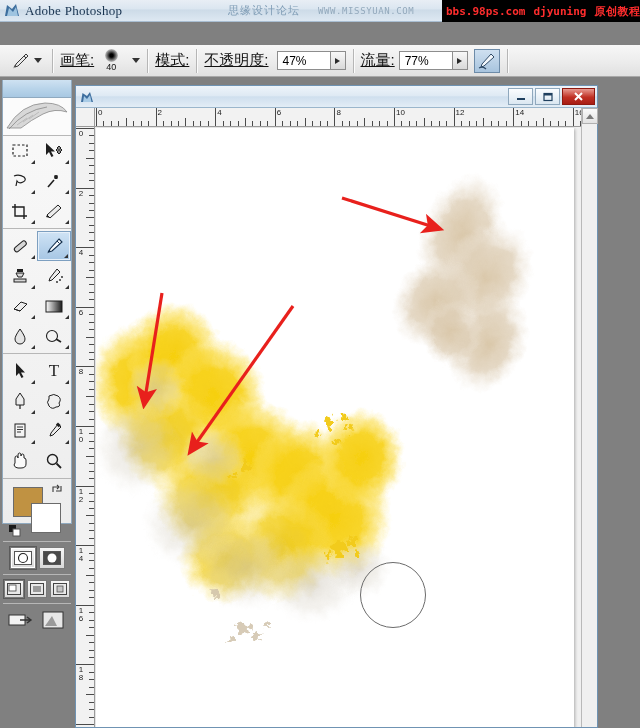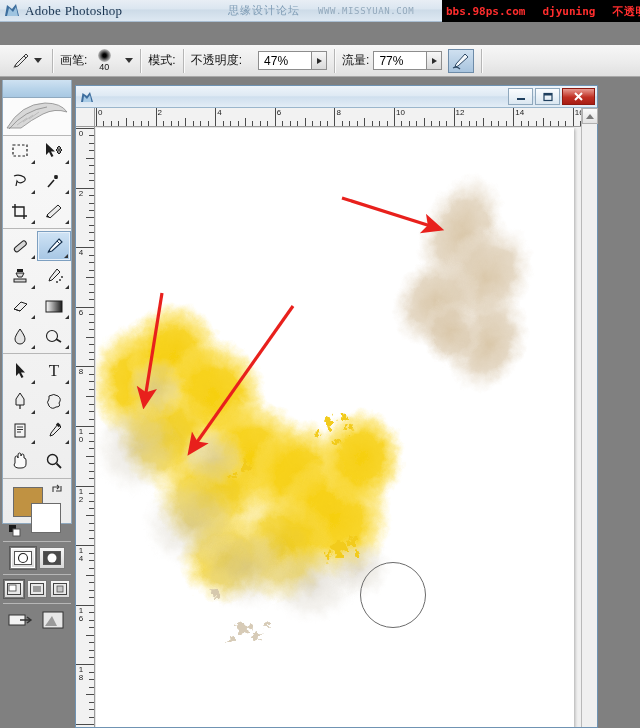--- a/index.html
+++ b/index.html
@@ -38,21 +38,21 @@
     font-size: 11px; color: #7f9cb5; letter-spacing: 1px;
     white-space: nowrap;
   }
   .watermark-url {
     position: absolute; left: 318px; top: 6px;
     font-size: 9px; color: #93a9bc; letter-spacing: .6px;
     white-space: nowrap; font-family: "DejaVu Sans Mono", monospace;
   }
   .black-strip {
     position: absolute; right: 0; top: 0; width: 198px; height: 22px;
-    background: #000; display: flex; align-items: center; gap: 17px;
+    background: #000; display: flex; align-items: center; gap: 8px;
     padding-left: 4px;
   }
   .red-mark {
     font-size: 11px; color: #ff2d2d; white-space: nowrap;
     font-family: "DejaVu Sans Mono", monospace; font-weight: bold;
   }
   .red-mark.cn { font-family: "Liberation Sans", sans-serif; letter-spacing: .5px; }
 
   
   .menubar {
@@ -78,21 +78,21 @@
     margin: 0 7px; box-shadow: 1px 0 0 #fbfbfb;
   }
   .tool-preset {
     display: flex; align-items: center; gap: 3px; padding: 1px 3px;
   }
   .brush-tool-icon { width: 22px; height: 20px; position: relative; }
   .caret {
     width: 0; height: 0; border-left: 4px solid transparent;
     border-right: 4px solid transparent; border-top: 5px solid #333;
   }
-  .opt-label { font-size: 12px; color: #111; white-space: nowrap; }
+  .opt-label { font-size: 15px; color: #111; white-space: nowrap; text-decoration: underline; }
   .brush-thumb-wrap {
     display: flex; flex-direction: column; align-items: center;
     width: 30px; margin: 0 2px;
   }
   .brush-dot {
     width: 13px; height: 13px; border-radius: 50%;
     background: radial-gradient(circle at 50% 50%, #000 18%, #5a5a5a 42%, #c8c8c8 72%, #f2f2f2 94%);
     margin-top: -1px;
   }
   .brush-size-num { font-size: 9px; color: #111; line-height: 9px; margin-top: 1px; }
@@ -272,21 +272,21 @@
         <path d="M1 13 L3 2 L8 6 L12 1 L15 13 Z" fill="#3d6e9e"></path>
         <path d="M3 13 L5 5 L9 9 L12 4 L14 13 Z" fill="#9fc4e0"></path>
       </svg>
     </div>
     <div class="app-title">Adobe Photoshop</div>
     <div class="watermark-cn">思缘设计论坛</div>
     <div class="watermark-url">WWW.MISSYUAN.COM</div>
     <div class="black-strip">
       <span class="red-mark">bbs.98ps.com</span>
       <span class="red-mark">djyuning</span>
-      <span class="red-mark cn">不透明度</span>
+      <span class="red-mark cn">原创教程</span>
     </div>
   </div>
 
 
   <div class="optionsbar">
     <div class="tool-preset">
       <span class="brush-tool-icon">
         <svg width="22" height="20" viewBox="0 0 22 20">
           <path d="M17 3 L19 5 L9 15 L6 16 L7 13 Z" fill="#e9e9e9" stroke="#3a3a3a" stroke-width="1"></path>
           <path d="M6 16 L7 13 L5 15 L4.5 17.5 Z" fill="#555"></path>
@@ -304,21 +304,21 @@
     </div>
     <span class="caret" style="margin-left:4px"></span>
 
     <div class="opt-sep"></div>
 
     <span class="opt-label">模式:</span>
 
     <div class="opt-sep"></div>
 
     <span class="opt-label">不透明度:</span>
-    <div class="numfield" style="margin-left:16px">
+    <div class="numfield" style="margin-left:8px">
       <span>47%</span>
     </div>
     <div class="spin">
         <i></i>
       </div>
 
     <div class="opt-sep"></div>
 
     <span class="opt-label">流量:</span>
     <div class="numfield" style="margin-left:4px">

